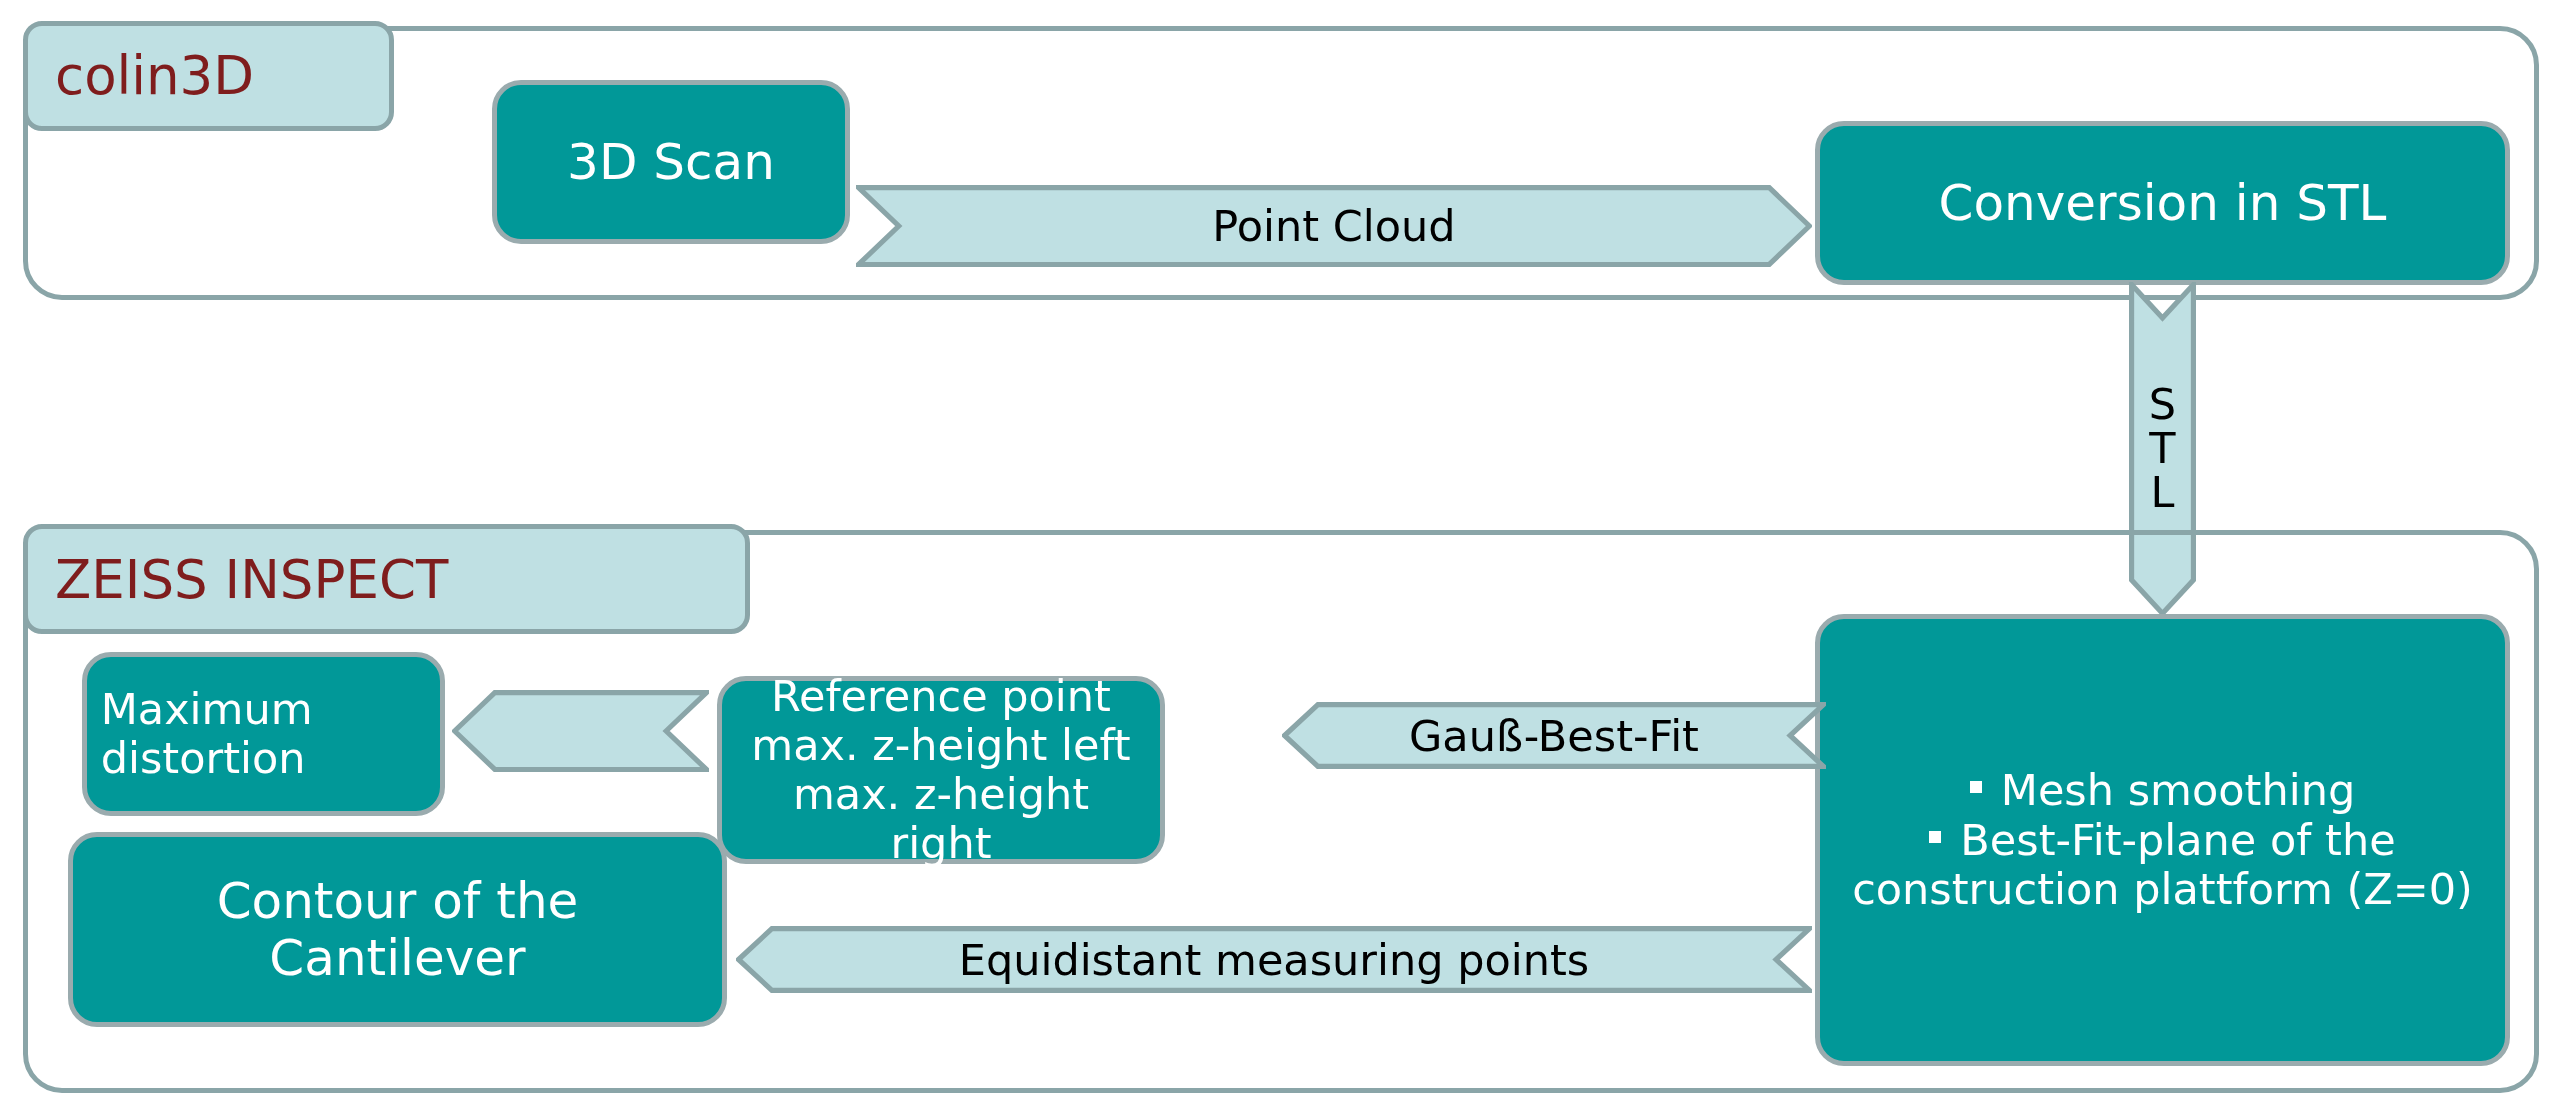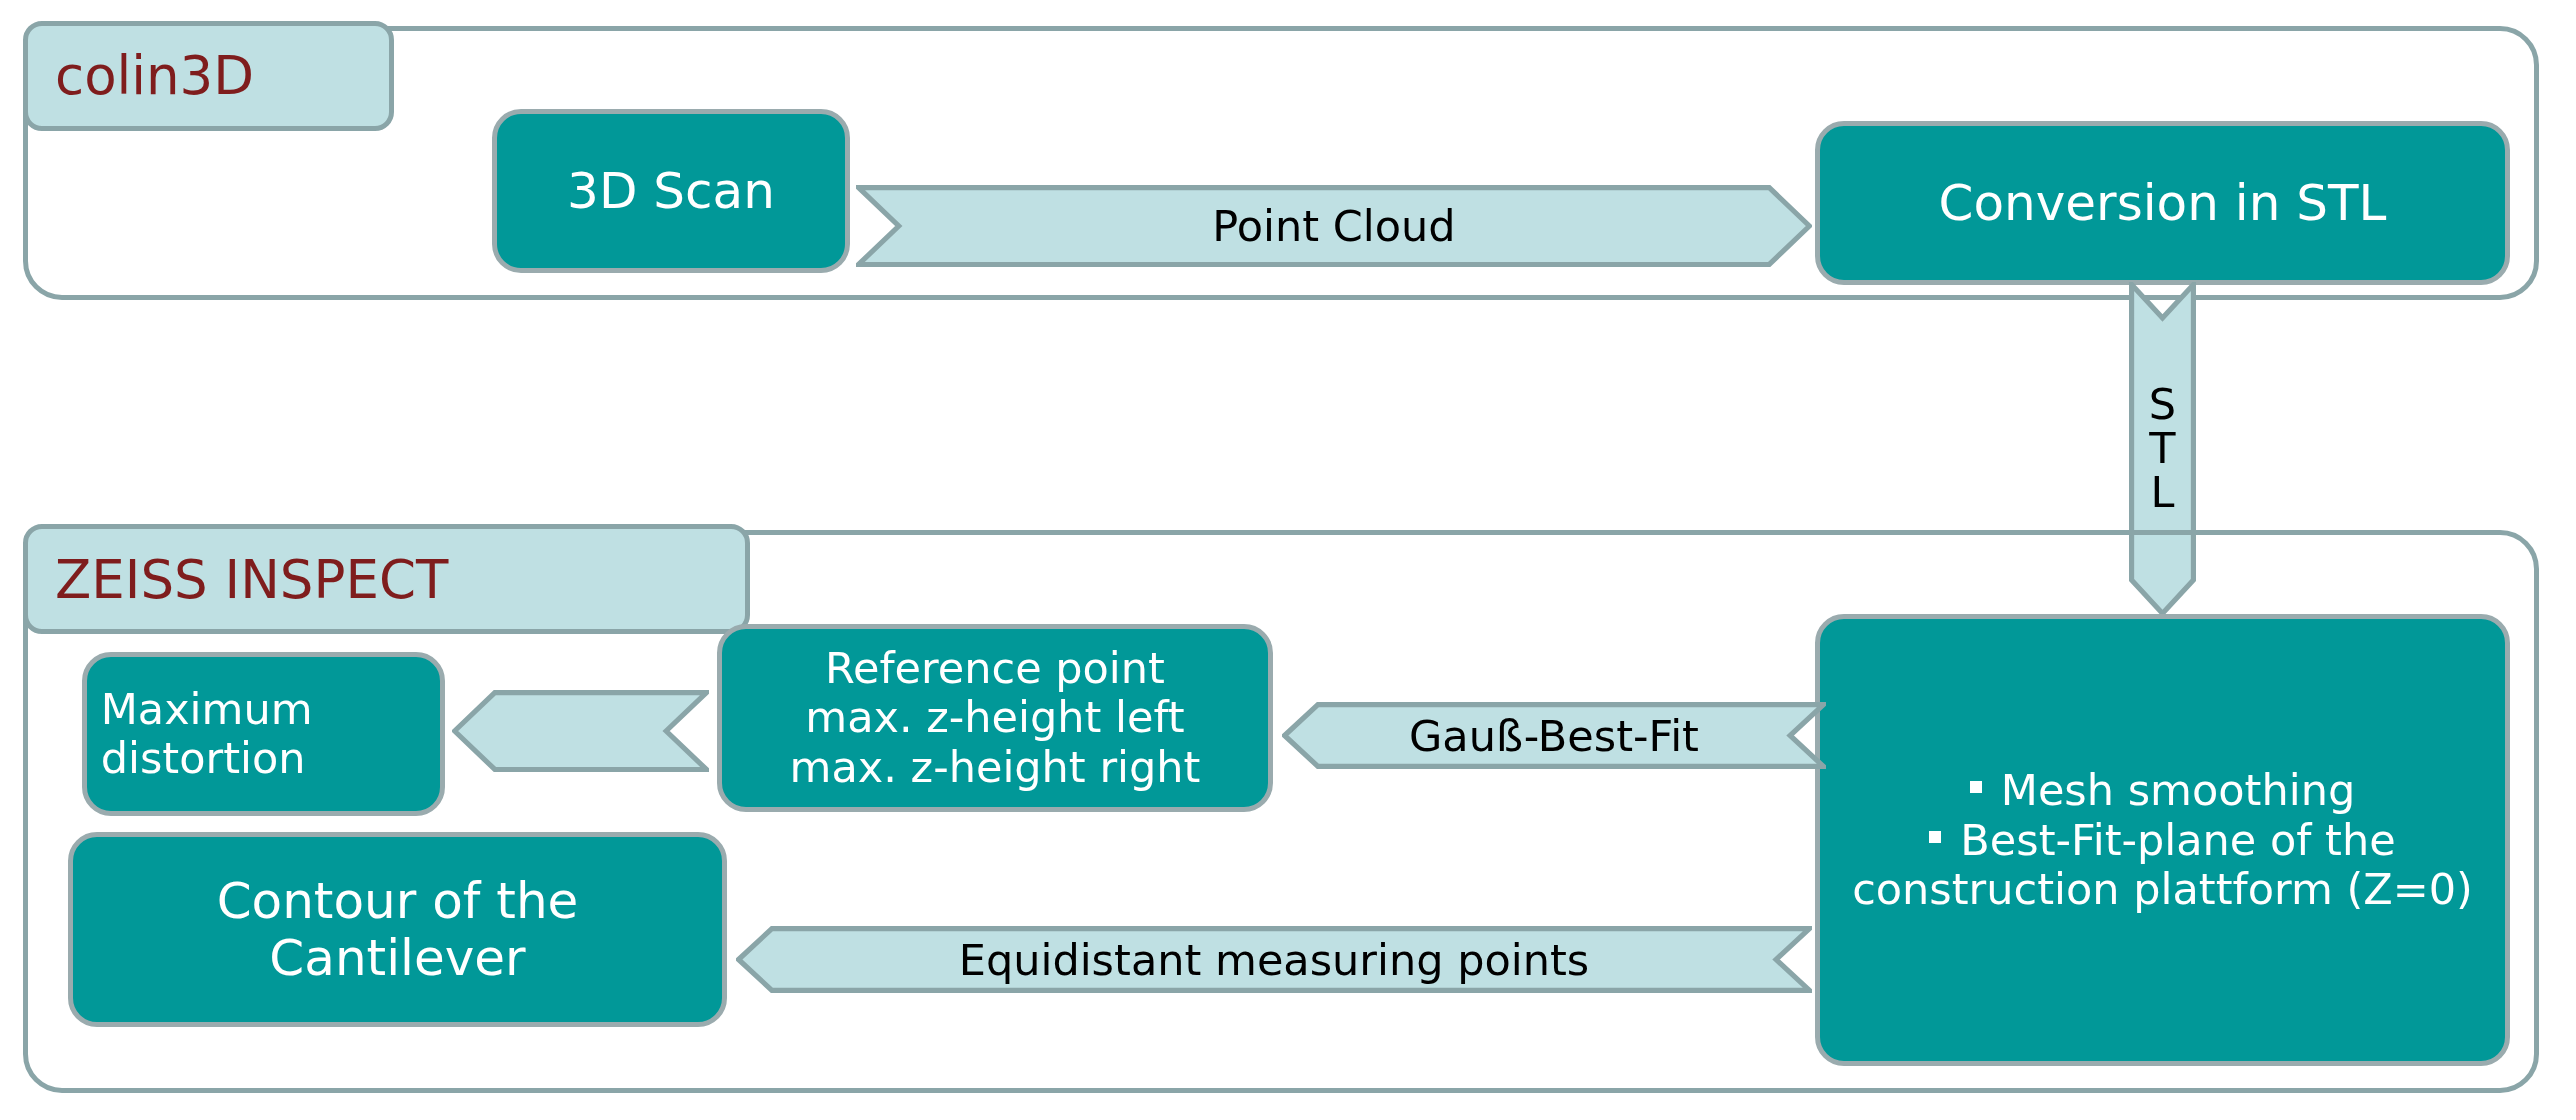--- a/index.html
+++ b/index.html
@@ -60,24 +60,24 @@
     border: 5.1px solid #9aabae;
     border-radius: 29px;
     color: #ffffff;
     display: flex;
     align-items: center;
     justify-content: center;
     text-align: center;
     line-height: 1.14;
     padding: 5.1px 13.7px;
   }
-  #node-3dscan      { left: 492px;  top: 109px; width: 358px; height: 164px; font-size: 50px; }
+  #node-3dscan      { left: 492px;  top: 80px; width: 358px; height: 164px; font-size: 50px; }
   #node-conversion  { left: 1815px; top: 96px; width: 695px; height: 164px; font-size: 50px; margin-top: 25px; }
   #node-maxdist     { left: 82px;   top: 652px; width: 363px; height: 164px; font-size: 43px; }
-  #node-refpoint    { left: 717px;  top: 624px; width: 556px; height: 188px; font-size: 43px; }
+  #node-refpoint    { left: 717px;  top: 676px; width: 448px; height: 188px; font-size: 43px; justify-content: flex-end; }
   #node-contour     { left: 68px;   top: 832px; width: 659px; height: 195px; font-size: 50px; }
   #node-mesh        { left: 1815px; top: 614px; width: 695px; height: 452px; font-size: 43px; }
 
   .node-text { display: block; }
 
   
   .bullets {
     display: block;
     text-align: center;
     width: 100%;

